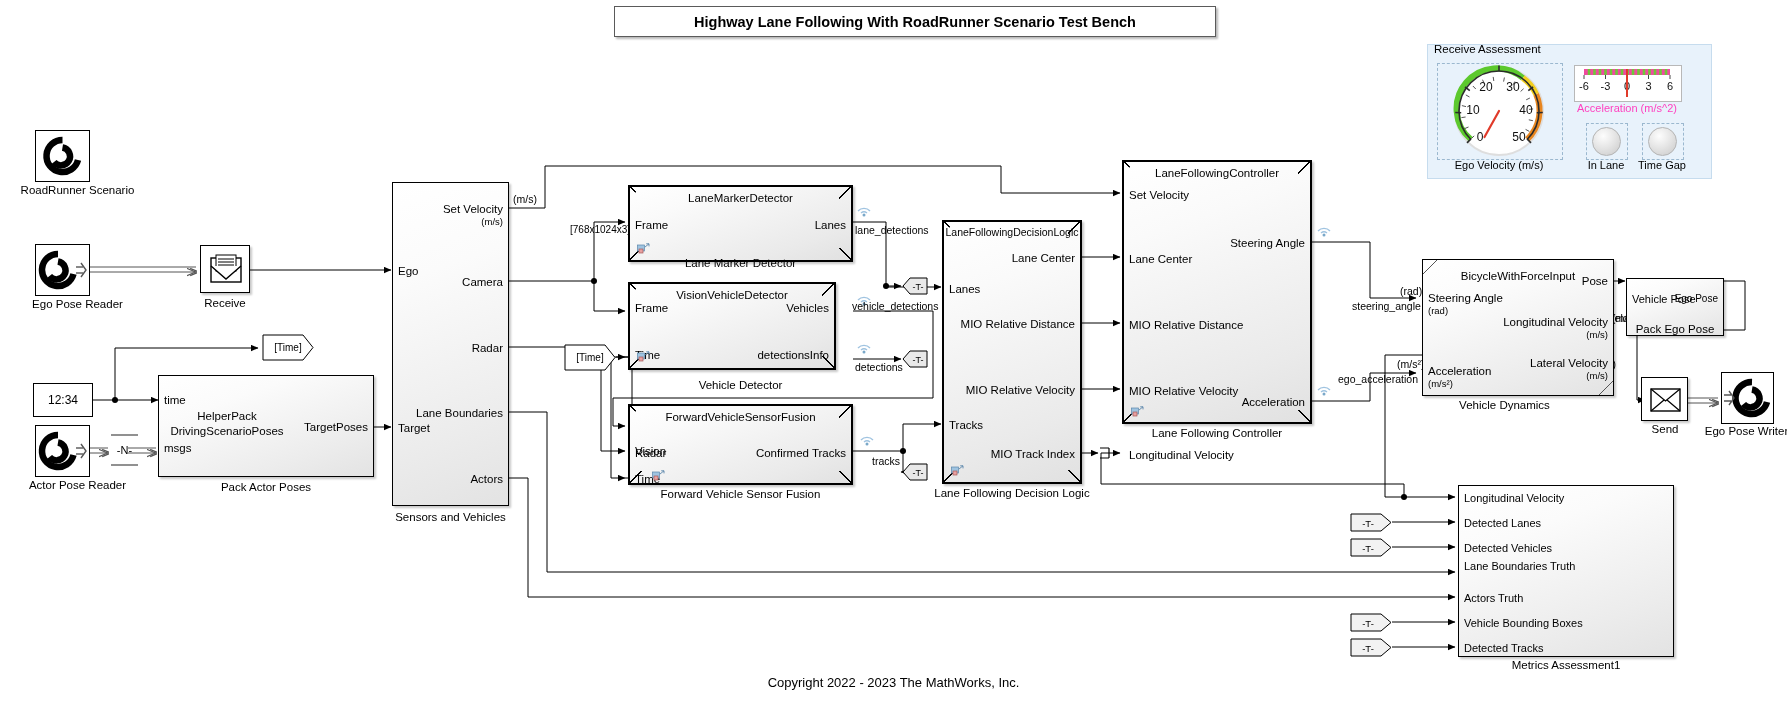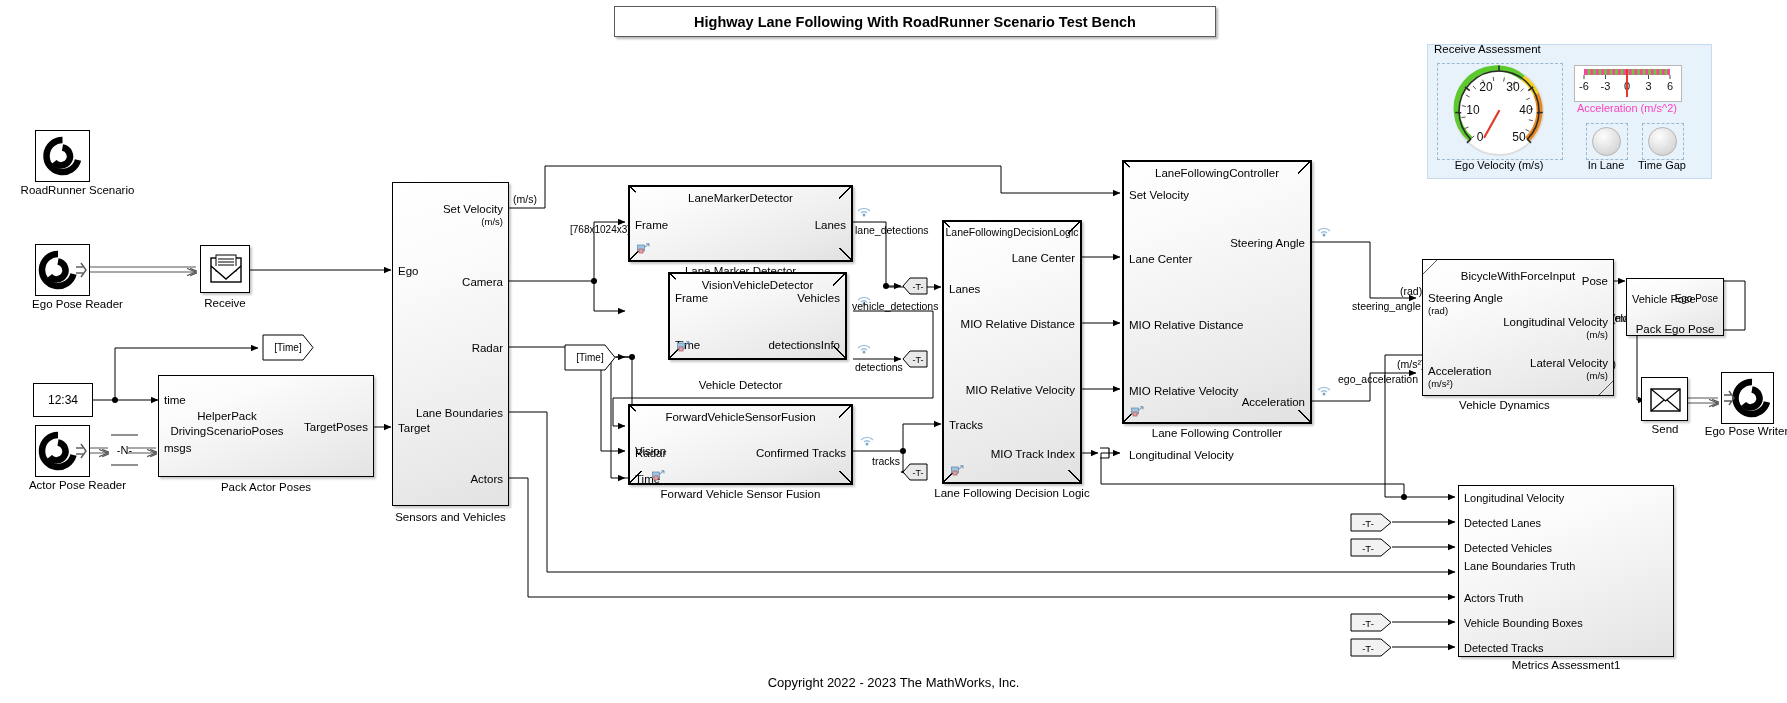--- a/index.html
+++ b/index.html
@@ -277,29 +277,29 @@
       <span class="crn2"></span>
     <div class="blk-title">LaneMarkerDetector</div>
     <div class="port-l" style="top:32px;">Frame</div>
     <div class="port-r" style="top:32px;">Lanes</div>
     <svg class="sm-icon" style="left:7px;bottom:6px;" viewBox="0 0 13 11">
       <rect x="0.5" y="2" width="7" height="6" fill="#9fc3e0" stroke="#5b87ab" stroke-width=".7"></rect>
       <path d="M8,4 L12,0.8 M12,0.8 L9.2,0.8 M12,0.8 L12,3.4" stroke="#5b87ab" stroke-width=".9" fill="none"></path>
       <rect x="2" y="6" width="4" height="4" fill="#e8a0a0" stroke="#a35b5b" stroke-width=".7"></rect>
     </svg>
   </div>
-  <div class="blk-caption" style="left:628px;top:265px;width:225px;">Lane Marker Detector</div>
+  <div class="blk-caption" style="left:628px;top:257px;width:225px;">Lane Marker Detector</div>
   <svg width="18" height="14" style="position:absolute;left:855px;top:203px;" viewBox="0 0 18 14">
     <path d="M3,8 A8,8 0 0,1 15,8" fill="none" stroke="#9fc3e0" stroke-width="1.3"></path>
     <path d="M6,10 A4.6,4.6 0 0,1 12,10" fill="none" stroke="#9fc3e0" stroke-width="1.3"></path>
     <circle cx="9" cy="12" r="1.5" fill="#7aa8c9"></circle>
   </svg>
   <div class="sig" style="left:855px;top:224px;">lane_detections</div>
 
-  <div class="blk blk-ref" style="left:628px;top:272px;width:179px;height:88px;margin-left:40px;">
+  <div class="blk blk-ref" style="left:628px;top:282px;width:208px;height:88px;">
     <span class="crn1"></span>
       <span class="crn2"></span>
     <div class="blk-title">VisionVehicleDetector</div>
     <div class="port-l" style="top:18px;">Frame</div>
     <div class="port-l" style="top:65px;">Time</div>
     <div class="port-r" style="top:18px;">Vehicles</div>
     <div class="port-r" style="top:65px;">detectionsInfo</div>
     <svg class="sm-icon" style="left:7px;bottom:6px;" viewBox="0 0 13 11">
       <rect x="0.5" y="2" width="7" height="6" fill="#9fc3e0" stroke="#5b87ab" stroke-width=".7"></rect>
       <path d="M8,4 L12,0.8 M12,0.8 L9.2,0.8 M12,0.8 L12,3.4" stroke="#5b87ab" stroke-width=".9" fill="none"></path>

